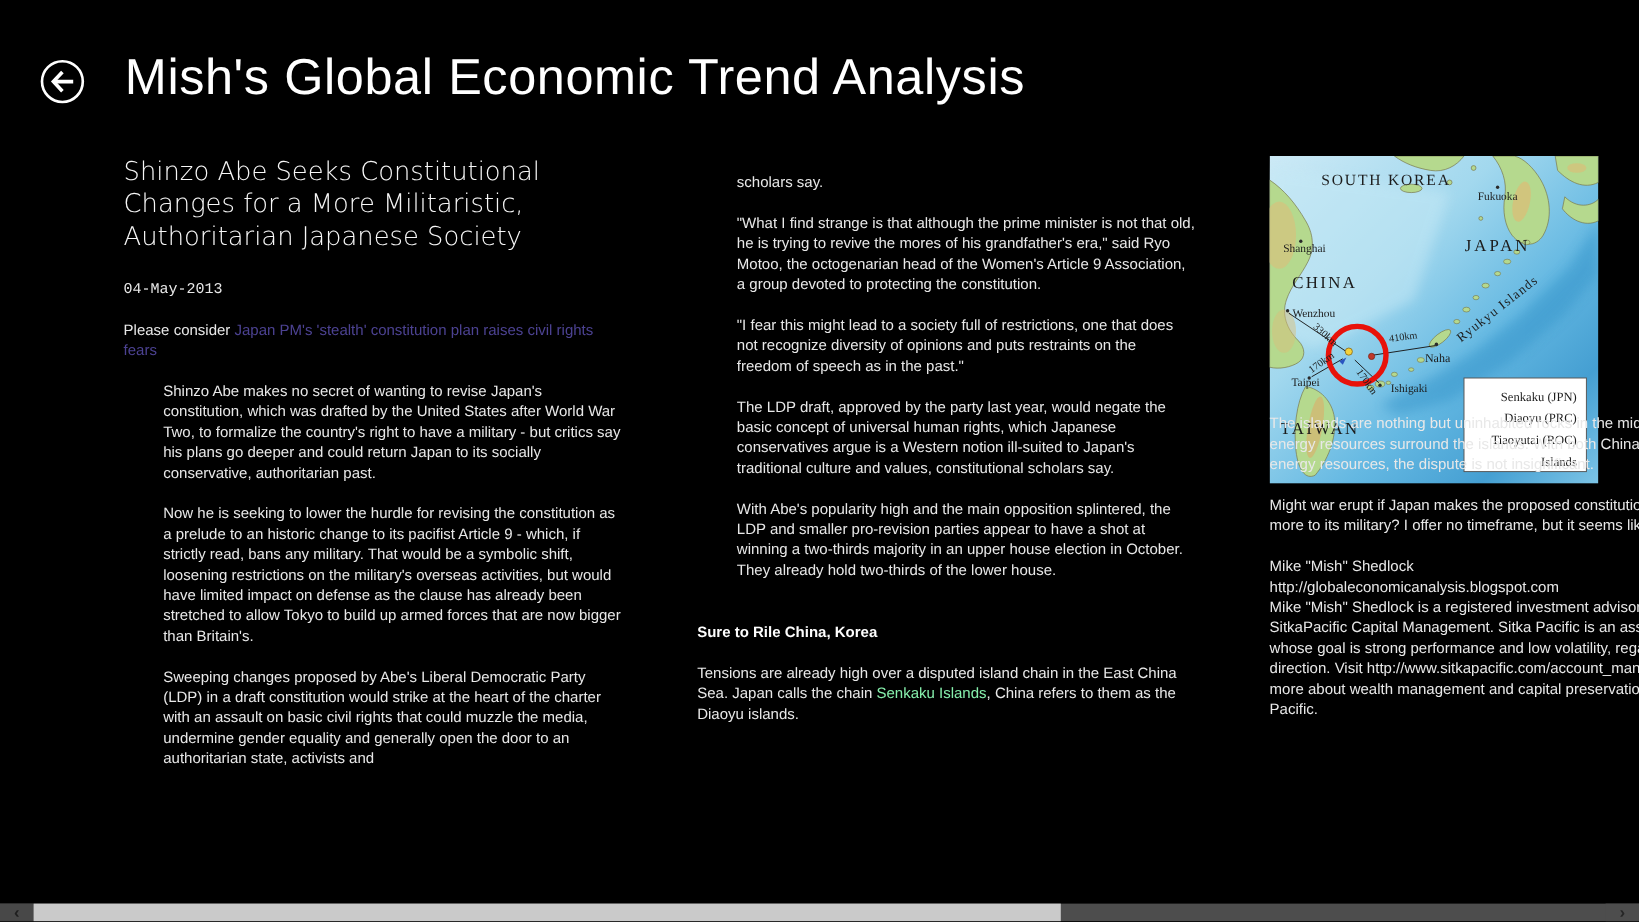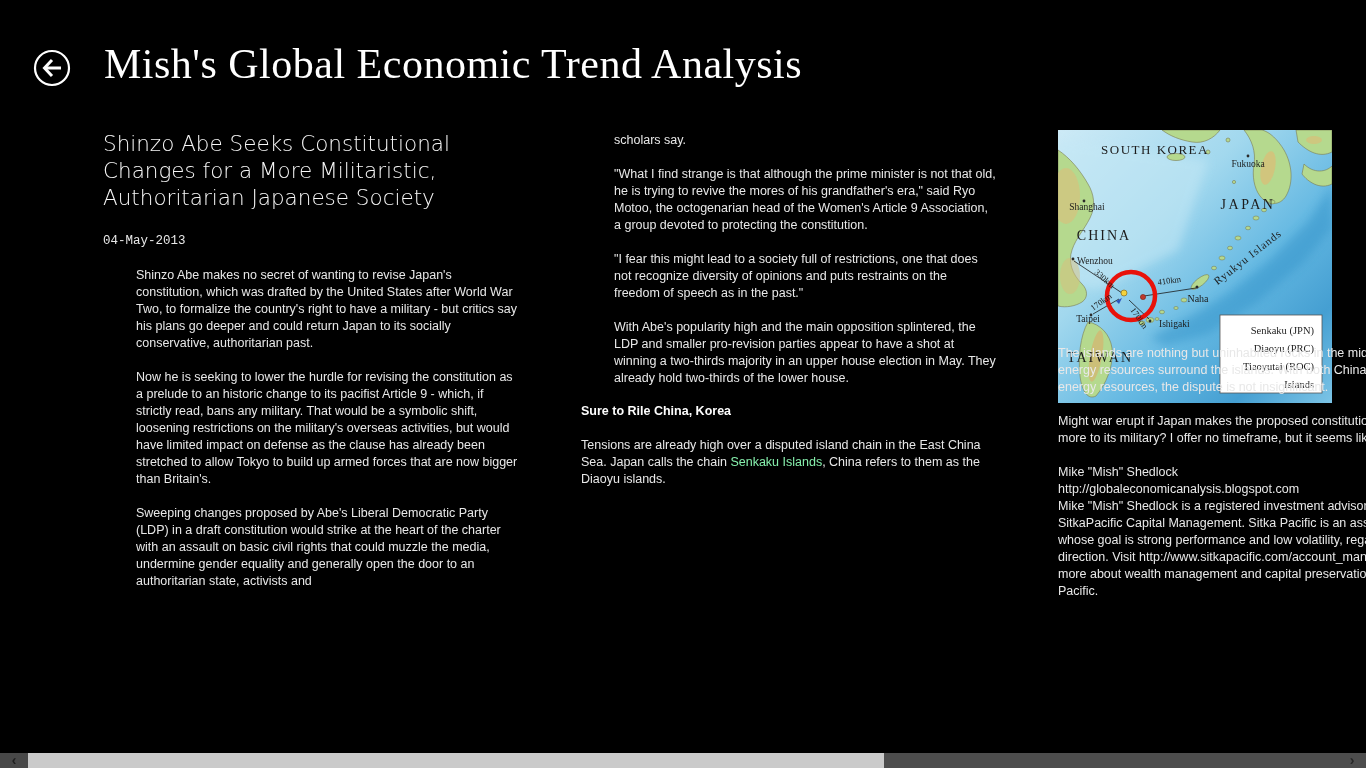--- a/index.html
+++ b/index.html
@@ -4,36 +4,36 @@
 <style>
   html,body{margin:0;padding:0;background:#000;width:1366px;height:768px;overflow:hidden;}
   .page{position:relative;width:1366px;height:768px;background:#000;overflow:hidden;
         font-family:"Liberation Sans","DejaVu Sans",sans-serif;color:#e8e8e8;}
 
   
   .back-btn{position:absolute;left:33px;top:49px;width:38px;height:38px;cursor:pointer;}
   .back-btn svg{display:block;}
   .app-title{position:absolute;left:104px;top:40px;font-size:42px;font-weight:200;
              color:#fff;letter-spacing:0.5px;white-space:nowrap;
-             font-family:Liberation Serif, serif;}
+             font-family:Liberation Sans, sans-serif;}
 
   
   .col{position:absolute;top:130px;font-size:12.5px;line-height:17px;}
   .col1{left:103px;width:415px;}
   .col2{left:581px;width:415px;}
   .col3{left:1058px;width:436px;}
 
   .article-title{font-size:21.5px;line-height:27px;font-weight:300;color:#f7f7f7;
                  max-width:352px;margin:0 0 0 0;
                  font-family:"DejaVu Sans","Liberation Sans",sans-serif;}
   .date{margin-top:22px;color:#e8e8e8;font-family:Liberation Mono, monospace;}
   .p{margin:17px 0 0 0;}
   .p:first-child{margin-top:2px;}
   .quote{margin:17px 0 0 33px;}
-  .sect-heading{margin:16px 0 0 0;font-weight:bold;font-size:12.5px;color:#fdfdfd;}
+  .sect-heading{margin:35px 0 0 0;font-weight:bold;font-size:12.5px;color:#fdfdfd;}
   a.link1{color:#4c4292;text-decoration:none;cursor:pointer;}
   a.link2{color:#86efac;text-decoration:none;cursor:pointer;}
   .sig-line{margin:0;}
   .sig-first{margin-top:17px;}
 
   
   .map-wrap{width:274px;height:193px;margin:0 0 22px 0;}
 
   
   .scrollbar{position:absolute;left:0;bottom:0;width:1366px;height:15px;background:#4d4d4d;}
@@ -54,30 +54,32 @@
       <circle cx="19" cy="19" r="17" fill="none" stroke="#ffffff" stroke-width="2.2"></circle>
       <line x1="12" y1="19" x2="28" y2="19" stroke="#ffffff" stroke-width="3"></line>
       <path d="M19 11 L11.5 19 L19 27" fill="none" stroke="#ffffff" stroke-width="3" stroke-linejoin="miter"></path>
     </svg>
   </div>
   <div class="app-title">Mish's Global Economic Trend Analysis</div>
 
   <div class="col col1">
     <h1 class="article-title">Shinzo Abe Seeks Constitutional Changes for a More Militaristic, Authoritarian Japanese Society</h1>
     <div class="date">04-May-2013</div>
+    <p class="p"><span>Please consider </span><a class="link1">Japan PM's 'stealth' constitution plan raises civil rights fears</a></p>
     <p class="quote">Shinzo Abe makes no secret of wanting to revise Japan's constitution, which was drafted by the United States after World War Two, to formalize the country's right to have a military - but critics say his plans go deeper and could return Japan to its socially conservative, authoritarian past.</p>
     <p class="quote">Now he is seeking to lower the hurdle for revising the constitution as a prelude to an historic change to its pacifist Article 9 - which, if strictly read, bans any military. That would be a symbolic shift, loosening restrictions on the military's overseas activities, but would have limited impact on defense as the clause has already been stretched to allow Tokyo to build up armed forces that are now bigger than Britain's.</p>
     <p class="quote">Sweeping changes proposed by Abe's Liberal Democratic Party (LDP) in a draft constitution would strike at the heart of the charter with an assault on basic civil rights that could muzzle the media, undermine gender equality and generally open the door to an authoritarian state, activists and</p>
   </div>
 
   <div class="col col2">
-    <p class="quote" style="margin-top:2px;">scholars say.</p>
+    <p class="quote" style="margin-top:14px;">scholars say.</p>
     <p class="quote">"What I find strange is that although the prime minister is not that old, he is trying to revive the mores of his grandfather's era," said Ryo Motoo, the octogenarian head of the Women's Article 9 Association, a group devoted to protecting the constitution.</p>
     <p class="quote">"I fear this might lead to a society full of restrictions, one that does not recognize diversity of opinions and puts restraints on the freedom of speech as in the past."</p>
-    <p class="quote">With Abe's popularity high and the main opposition splintered, the LDP and smaller pro-revision parties appear to have a shot at winning a two-thirds majority in an upper house election in May. They already hold two-thirds of the lower house.</p>
+    <p class="quote">The LDP draft, approved by the party last year, would negate the basic concept of universal human rights, which Japanese conservatives argue is a Western notion ill-suited to Japan's traditional culture and values, constitutional scholars say.</p>
+    <p class="quote">With Abe's popularity high and the main opposition splintered, the LDP and smaller pro-revision parties appear to have a shot at winning a two-thirds majority in an upper house election in October. They already hold two-thirds of the lower house.</p>
     <h2 class="sect-heading">Sure to Rile China, Korea</h2>
     <p class="p"><span>Tensions are already high over a disputed island chain in the East China Sea. Japan calls the chain </span><a class="link2">Senkaku Islands</a><span>, China refers to them as the Diaoyu islands.</span></p>
   </div>
 
   <div class="col col3">
     <div class="map-wrap">
       <svg width="274" height="273" viewBox="0 0 274 273">
         <defs>
           <linearGradient id="sea" x1="0" y1="0" x2="1" y2="1">
             <stop offset="0" stop-color="#cdeaf6"></stop>

